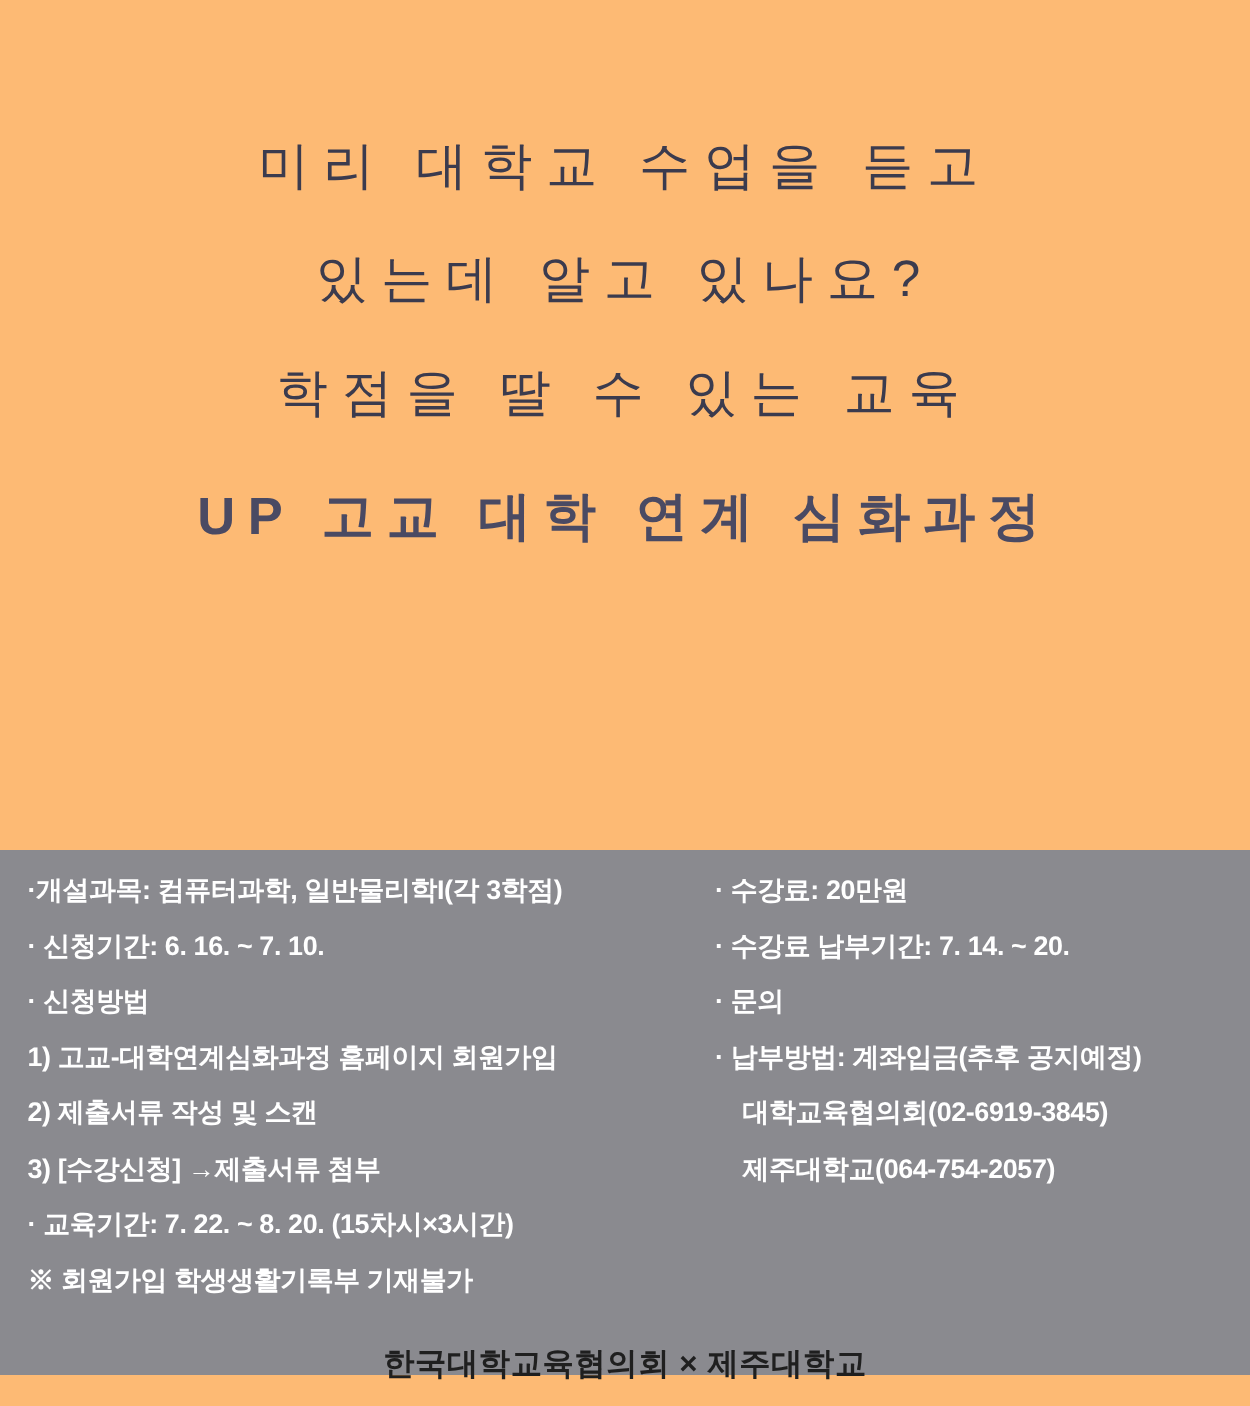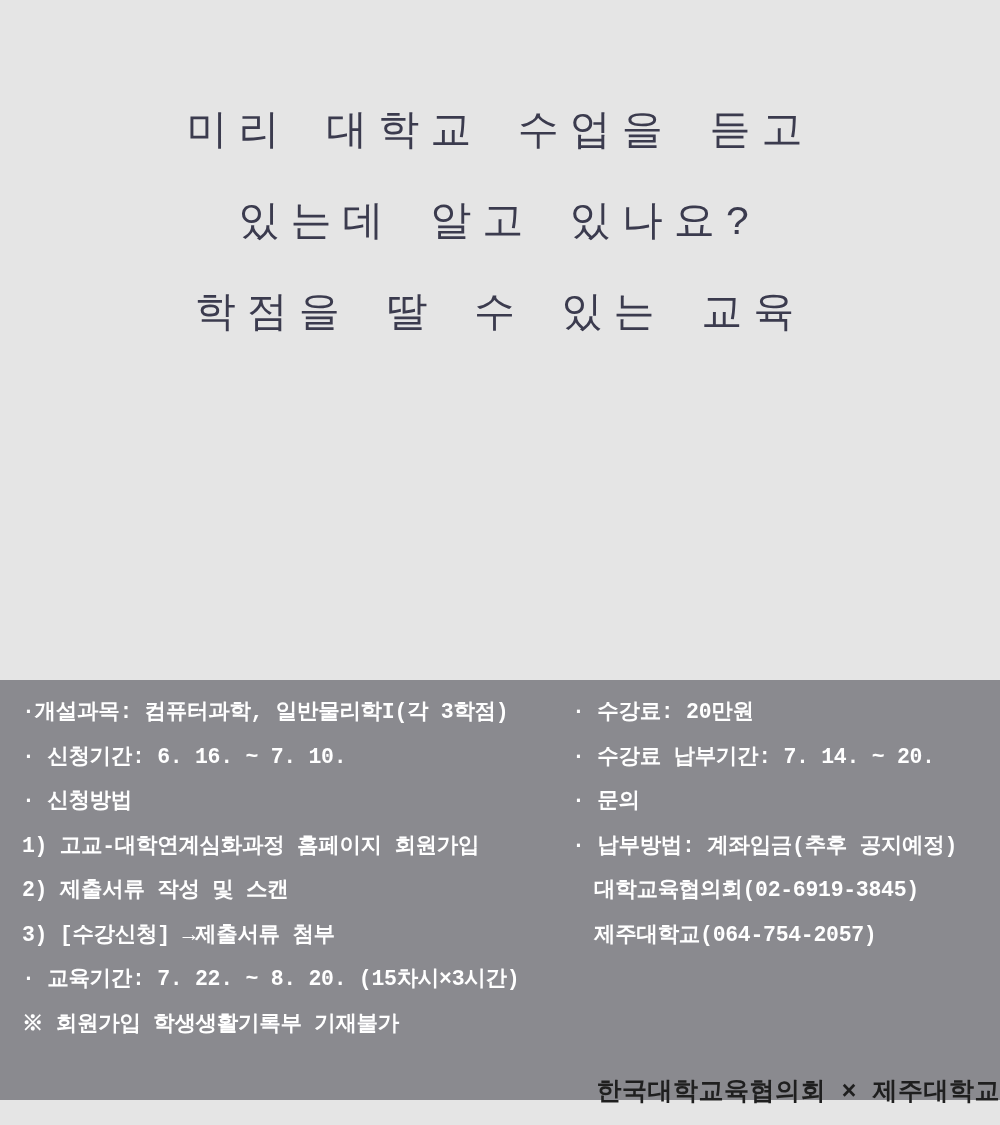--- a/index.html
+++ b/index.html
@@ -12,24 +12,23 @@
     background: #ffffff;
     font-family: "Liberation Sans", sans-serif;
     overflow: hidden;
     position: relative;
   }
 
   .poster {
     width: 1000px;
     height: 1125px;
     position: relative;
-    background: #e5e5e5;
+    background: #fdba74;
     display: flex;
     flex-direction: column;
-    font-family: Liberation Mono, monospace;
   }
 
   
   .headline {
     padding-top: 112px;
     text-align: center;
     flex: 0 0 auto;
   }
   .headline-line {
     font-size: 41px;
@@ -86,39 +85,40 @@
   .info-line.indent {
     padding-left: 22px;
   }
 
   
   .footer {
     position: absolute;
     left: 0;
     top: 1074px;
     width: 1000px;
-    text-align: right;
+    text-align: center;
   }
   .footer-text {
     font-size: 25px;
     font-weight: bold;
     color: #1f1f1f;
     letter-spacing: 0.5px;
     white-space: nowrap;
   }
 </style>
 </head>
 <body>
 
 <div class="poster">
 
   <div class="headline">
     <div class="headline-line">미리 대학교 수업을 듣고</div>
     <div class="headline-line">있는데 알고 있나요?</div>
     <div class="headline-line">학점을 딸 수 있는 교육</div>
+    <div class="headline-title">UP 고교 대학 연계 심화과정</div>
   </div>
 
   <div class="info-panel">
     <div class="col col-left">
       <div class="info-line">·개설과목: 컴퓨터과학, 일반물리학I(각 3학점)</div>
       <div class="info-line">· 신청기간:  6. 16. ~ 7. 10.</div>
       <div class="info-line">· 신청방법</div>
       <div class="info-line">1) 고교-대학연계심화과정 홈페이지 회원가입</div>
       <div class="info-line">2) 제출서류 작성 및 스캔</div>
       <div class="info-line">3) [수강신청] →제출서류 첨부</div>

